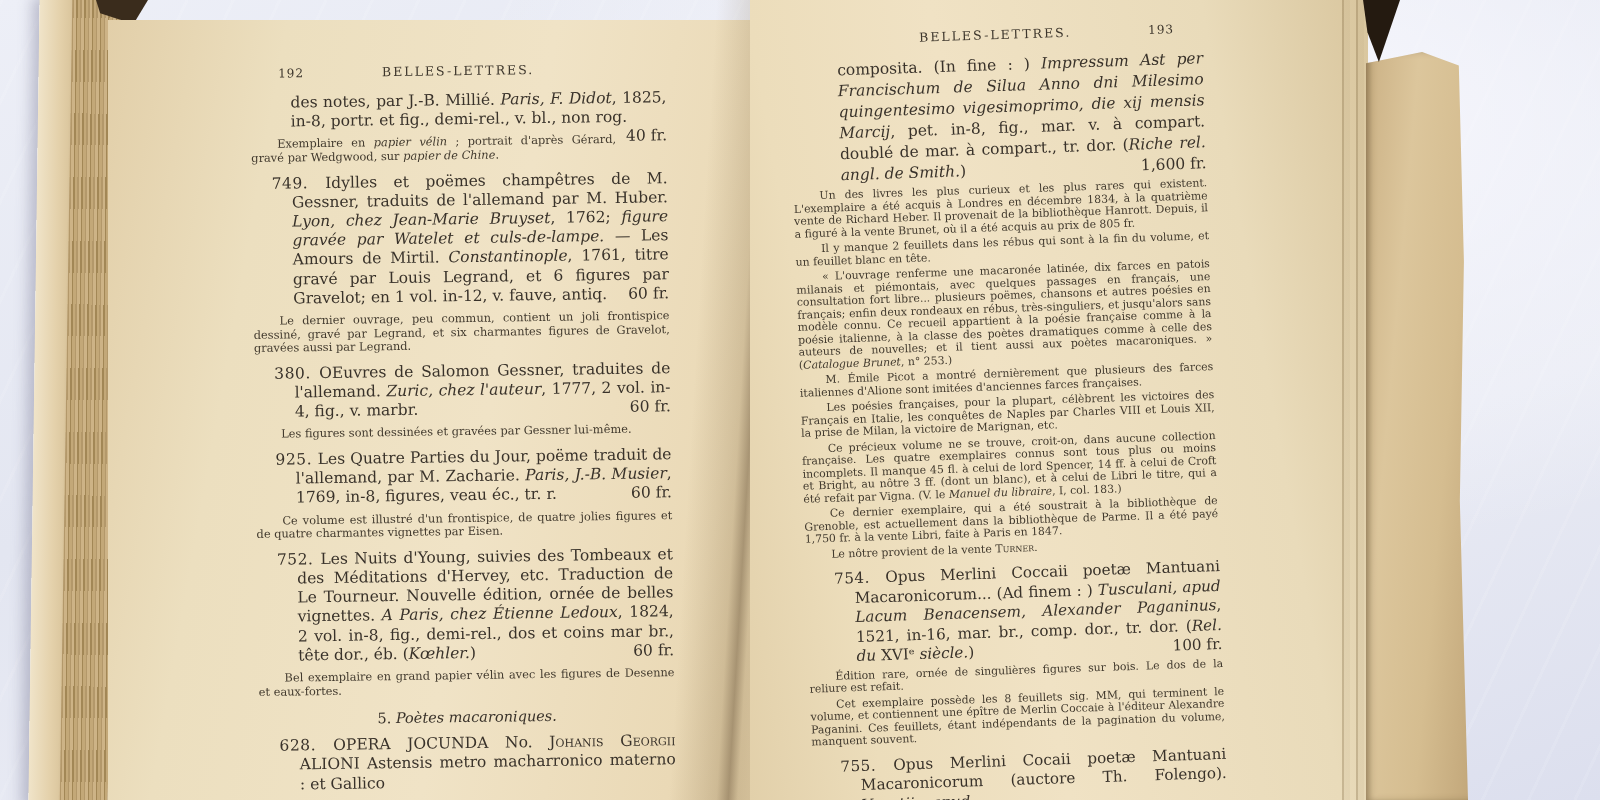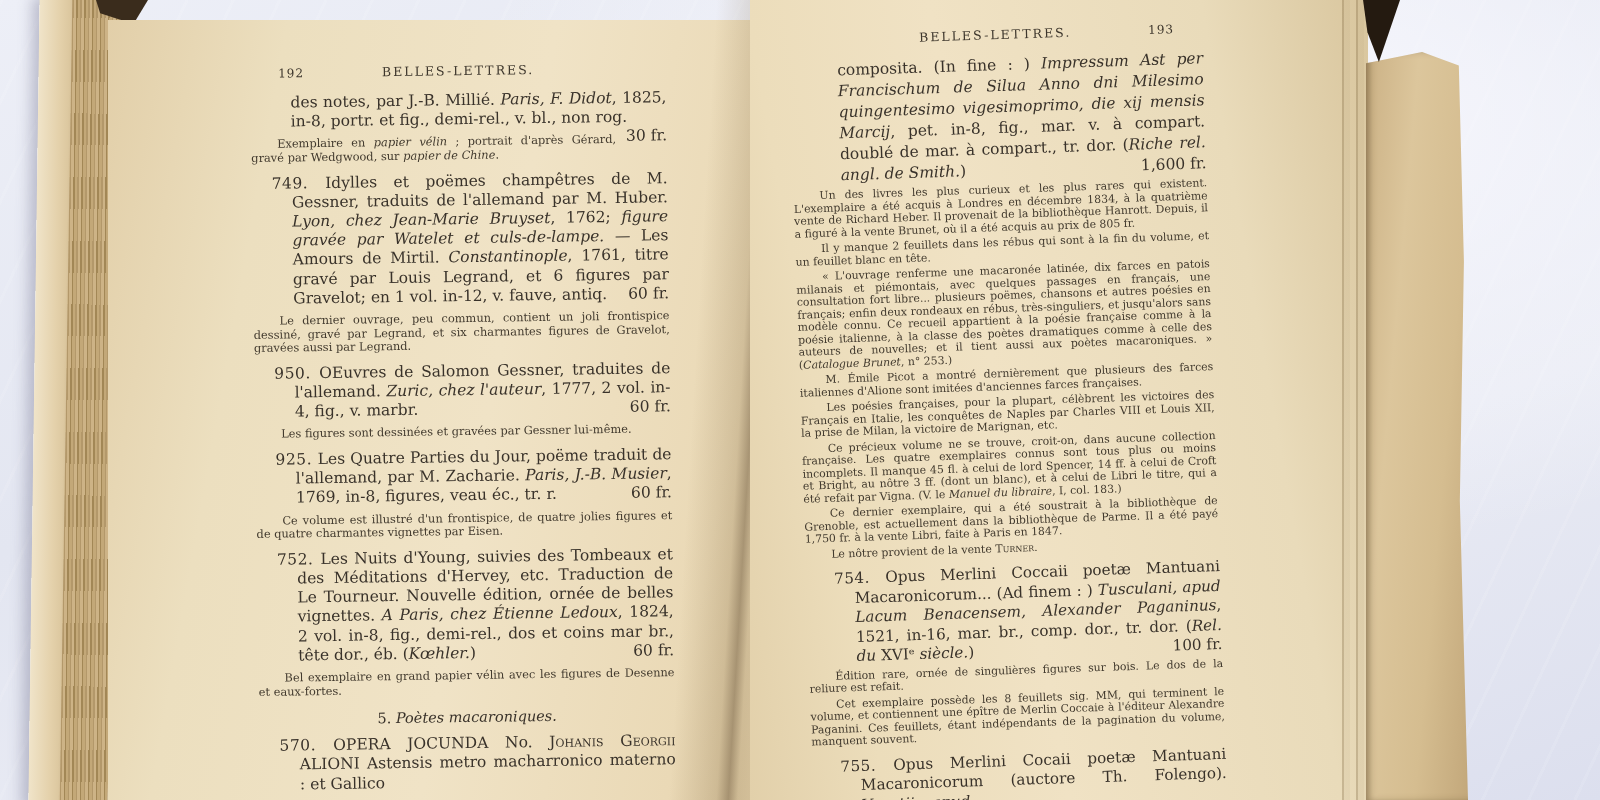--- a/index.html
+++ b/index.html
@@ -65,32 +65,32 @@
   <div class="edge-stripes"></div>
   <div class="binding-tl"></div>
 
   <div class="page page-left">
     <div class="col">
       <div class="pghead">
         <span class="pn">192</span>
         <span class="rh">BELLES-LETTRES.</span>
       </div>
       <div id="left-col">
-          <div class="blk continuation"><span>des notes, par J.-B. Millié. </span><span class="it">Paris, F. Didot</span><span>, 1825, in-8, portr. et fig., demi-rel., v. bl., non rog.</span><span class="price">30 fr.</span></div>
+          <div class="blk continuation"><span>des notes, par J.-B. Millié. </span><span class="it">Paris, F. Didot</span><span>, 1825, in-8, portr. et fig., demi-rel., v. bl., non rog.</span><span class="price">40 fr.</span></div>
           <div class="blk note"><span>Exemplaire en </span><span class="it">papier vélin</span><span> ; portrait d'après Gérard, gravé par Wedgwood, sur </span><span class="it">papier de Chine</span><span>.</span></div>
           <div class="blk entry"><span class="num">749. </span><span>Idylles et poëmes champêtres de M. Gessner, traduits de l'allemand par M. Huber. </span><span class="it">Lyon, chez Jean-Marie Bruyset</span><span>, 1762; </span><span class="it">figure gravée par Watelet et culs-de-lampe.</span><span> — Les Amours de Mirtil. </span><span class="it">Constantinople</span><span>, 1761, titre gravé par Louis Legrand, et 6 figures par Gravelot; en 1 vol. in-12, v. fauve, antiq.</span><span class="price">60 fr.</span></div>
           <div class="blk note"><span>Le dernier ouvrage, peu commun, contient un joli frontispice dessiné, gravé par Legrand, et six charmantes figures de Gravelot, gravées aussi par Legrand.</span></div>
-          <div class="blk entry"><span class="num">950. </span><span>OEuvres de Salomon Gessner, traduites de l'allemand. </span><span class="it">Zuric, chez l'auteur</span><span>, 1777, 2 vol. in-4, fig., v. marbr.</span><span class="price">60 fr.</span></div>
+          <div class="blk entry"><span class="num">380. </span><span>OEuvres de Salomon Gessner, traduites de l'allemand. </span><span class="it">Zuric, chez l'auteur</span><span>, 1777, 2 vol. in-4, fig., v. marbr.</span><span class="price">60 fr.</span></div>
           <div class="blk note"><span>Les figures sont dessinées et gravées par Gessner lui-même.</span></div>
           <div class="blk entry"><span class="num">925. </span><span>Les Quatre Parties du Jour, poëme traduit de l'allemand, par M. Zacharie. </span><span class="it">Paris, J.-B. Musier</span><span>, 1769, in-8, figures, veau éc., tr. r.</span><span class="price">60 fr.</span></div>
           <div class="blk note"><span>Ce volume est illustré d'un frontispice, de quatre jolies figures et de quatre charmantes vignettes par Eisen.</span></div>
           <div class="blk entry"><span class="num">752. </span><span>Les Nuits d'Young, suivies des Tombeaux et des Méditations d'Hervey, etc. Traduction de Le Tourneur. Nouvelle édition, ornée de belles vignettes. </span><span class="it">A Paris, chez Étienne Ledoux</span><span>, 1824, 2 vol. in-8, fig., demi-rel., dos et coins mar br., tête dor., éb. (</span><span class="it">Kœhler.</span><span>)</span><span class="price">60 fr.</span></div>
           <div class="blk note"><span>Bel exemplaire en grand papier vélin avec les figures de Desenne et eaux-fortes.</span></div>
           <div class="blk section"><span>5. </span><span class="it">Poètes macaroniques.</span></div>
-          <div class="blk entry"><span class="num">570. </span><span>OPERA JOCUNDA No. </span><span class="sc">Johanis Georgii</span><span> ALIONI Astensis metro macharronico materno : et Gallico</span></div>
+          <div class="blk entry"><span class="num">628. </span><span>OPERA JOCUNDA No. </span><span class="sc">Johanis Georgii</span><span> ALIONI Astensis metro macharronico materno : et Gallico</span></div>
         </div>
     </div>
   </div>
 
   <div class="gutter"></div>
 
   <div class="page page-right">
     <div class="col">
       <div class="pghead">
         <span class="rh">BELLES-LETTRES.</span>

